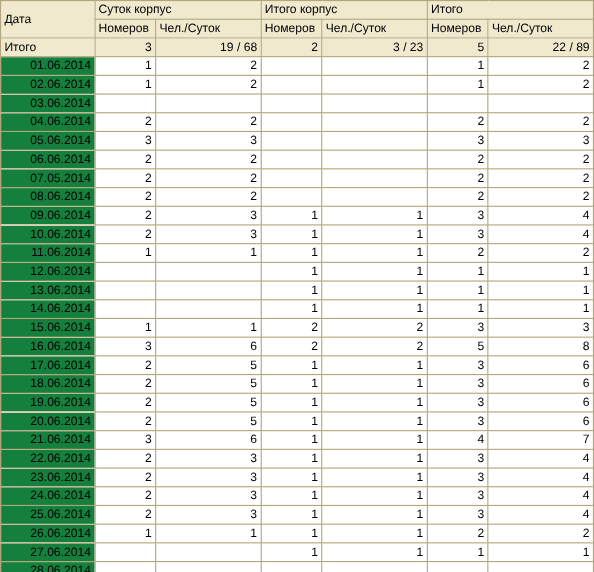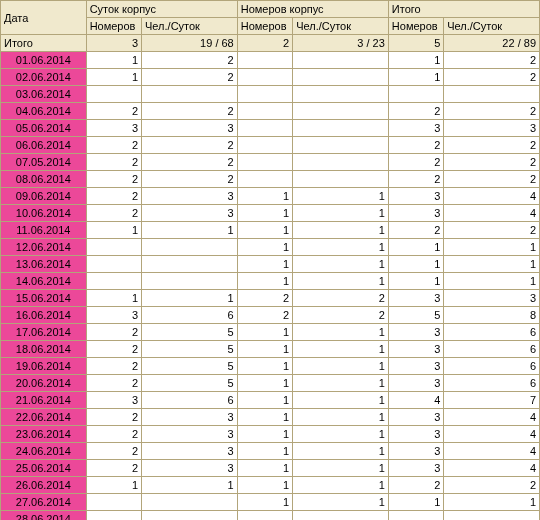--- a/index.html
+++ b/index.html
@@ -26,22 +26,22 @@
   .grid th {
     background: #f0e9cd;
     font-weight: normal;
     text-align: left;
   }
   .grid td {
     background: #fff;
     text-align: right;
   }
   .grid td.date {
-    background: #ec4899;
-    text-align: center;
+    background: #15803d;
+    text-align: right;
   }
   .grid tr.total td {
     background: #f0e9cd;
   }
   .grid tr.total td.date {
     text-align: left;
   }
 </style>
 </head>
 <body>
@@ -53,21 +53,21 @@
       <col style="width:95px">
     <col style="width:55px">
       <col style="width:95px">
     <col style="width:55px">
       <col style="width:95px">
   </colgroup>
   <thead>
     <tr>
       <th rowspan="2">Дата</th>
       <th colspan="2">Суток корпус</th>
-      <th colspan="2">Номеров корпус</th>
+      <th colspan="2">Итого корпус</th>
       <th colspan="2">Итого</th>
     </tr>
     <tr>
       <th>Номеров</th>
       <th>Чел./Суток</th>
       <th>Номеров</th>
       <th>Чел./Суток</th>
       <th>Номеров</th>
       <th>Чел./Суток</th>
     </tr>

